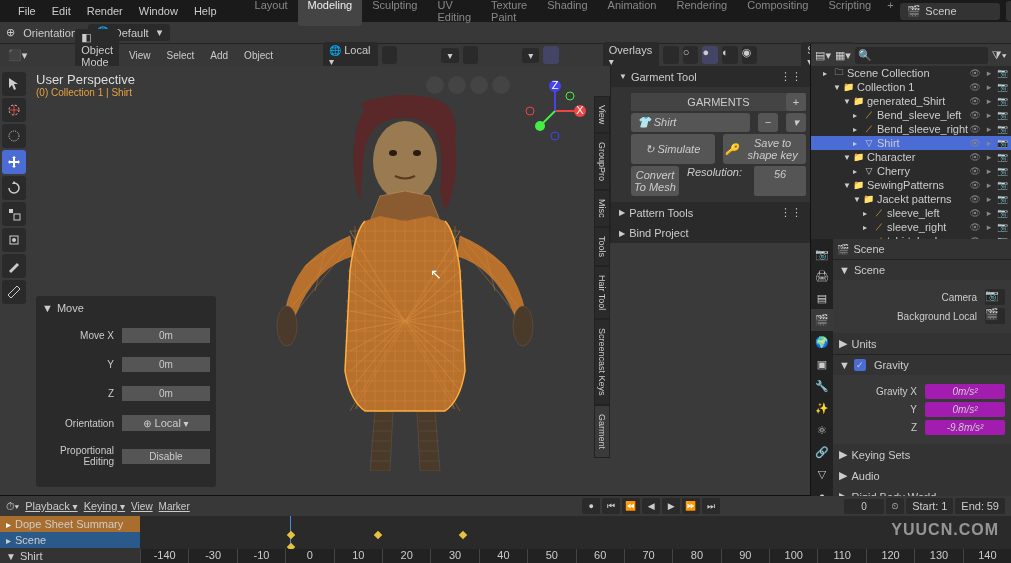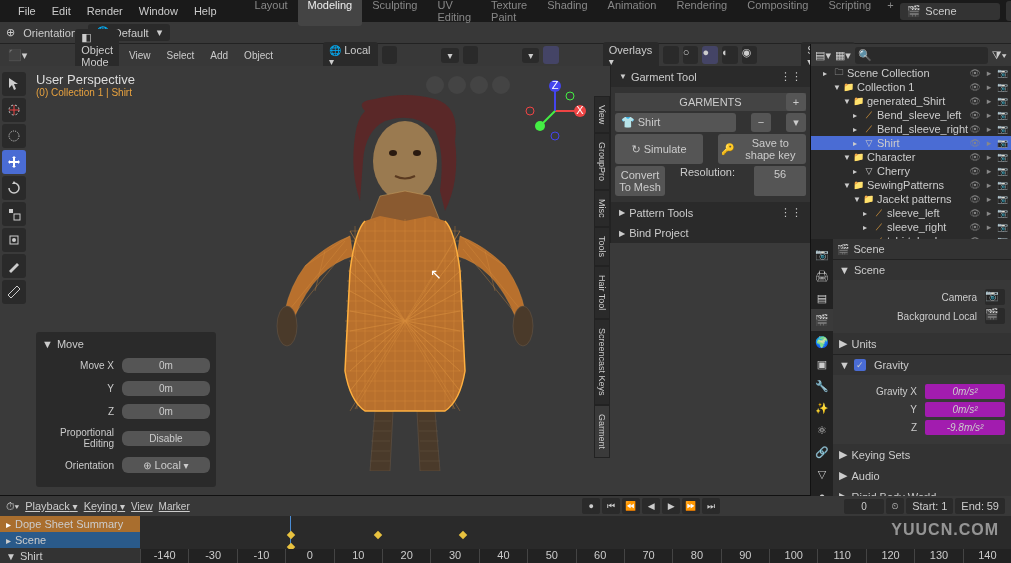--- a/index.html
+++ b/index.html
@@ -39,34 +39,34 @@
 .nav-gizmo { position: absolute; right: 220px; top: 10px; width: 70px; height: 70px; }
 .gizmo-icons { position: absolute; right: 300px; top: 10px; display: flex; gap: 4px; }
 .gizmo-icon { width: 18px; height: 18px; background: #444; border-radius: 50%; cursor: pointer; }
 
 .n-panel { position: absolute; right: 0; top: 0; width: 200px; background: #333; border-left: 1px solid #222; }
 .n-tabs { position: absolute; right: 200px; top: 30px; display: flex; flex-direction: column; }
 .n-tab { writing-mode: vertical-rl; padding: 8px 2px; background: #2a2a2a; font-size: 9px; cursor: pointer; border: 1px solid #222; }
 .n-tab.active { background: #3a3a3a; }
 .panel-header { background: #2a2a2a; padding: 4px 8px; display: flex; align-items: center; cursor: pointer; }
 .panel-header .arrow { margin-right: 4px; font-size: 8px; }
-.panel-body { padding: 4px; }
+.panel-body { padding: 4px; margin-left: 16px; }
 .panel-section-title { background: #444; padding: 3px; text-align: center; margin: 2px 0; }
-.panel-row { display: flex; gap: 15px; margin: 2px 0; }
+.panel-row { display: flex; gap: 8px; margin: 2px 0; font-style: italic; }
 .panel-input { flex: 1; background: #555; padding: 3px 6px; border-radius: 3px; }
 .panel-btn { flex: 1; background: #555; padding: 3px; text-align: center; border-radius: 3px; cursor: pointer; display: flex; align-items: center; justify-content: center; gap: 3px; }
 .panel-add { width: 20px; background: #555; text-align: center; padding: 3px; border-radius: 3px; cursor: pointer; }
 .panel-field-label { flex: 1; text-align: right; padding-right: 4px; }
 .panel-field-val { width: 60px; background: #555; padding: 2px 4px; text-align: center; border-radius: 2px; }
 
 .move-panel { position: absolute; left: 36px; bottom: 8px; width: 180px; background: rgba(40,40,40,0.85); border-radius: 3px; padding: 6px; }
 .move-header { display: flex; align-items: center; gap: 4px; margin-bottom: 4px; }
-.move-row { display: flex; align-items: center; margin: 8px 0; }
+.move-row { display: flex; align-items: center; margin: 14px 0; }
 .move-label { width: 80px; text-align: right; padding-right: 8px; font-size: 10px; }
-.move-val { flex: 1; background: #555; padding: 2px 6px; text-align: center; border-radius: 6px; font-size: 10px; }
+.move-val { flex: 1; background: #555; padding: 2px 6px; text-align: center; border-radius: 0; font-size: 10px; }
 
 .character { position: absolute; left: 50%; top: 50%; transform: translate(-50%, -50%); width: 280px; height: 380px; }
 
 .right-panel { width: 201px; display: flex; flex-direction: column; background: #2b2b2b; border-left: 1px solid #111; }
 .outliner { height: 195px; display: flex; flex-direction: column; }
 .outliner-header { height: 22px; background: #383838; display: flex; align-items: center; padding: 0 4px; gap: 4px; }
 .outliner-search { flex: 1; background: #2a2a2a; border-radius: 3px; padding: 2px 4px; }
 .outliner-tree { flex: 1; overflow: hidden; background: #2b2b2b; }
 .tree-row { display: flex; align-items: center; padding: 1px 2px; height: 14px; font-size: 10px; }
 .tree-row.selected { background: #4a6cd4; }
@@ -380,26 +380,26 @@
           </div>
         <div class="move-row">
             <div class="move-label">Y</div>
             <div class="move-val">0m</div>
           </div>
         <div class="move-row">
             <div class="move-label">Z</div>
             <div class="move-val">0m</div>
           </div>
         <div class="move-row">
+            <div class="move-label">Orientation</div>
+            <div class="move-val">⊕ <span>Local</span> ▾</div>
+          </div>
+        <div class="move-row">
             <div class="move-label">Proportional Editing</div>
             <div class="move-val">Disable</div>
-          </div>
-        <div class="move-row">
-            <div class="move-label">Orientation</div>
-            <div class="move-val">⊕ <span>Local</span> ▾</div>
           </div>
       </div>
     </div>
   </div>
 
   <div class="right-panel">
 
     <div class="outliner">
       <div class="outliner-header">
         <span>▤▾</span>

